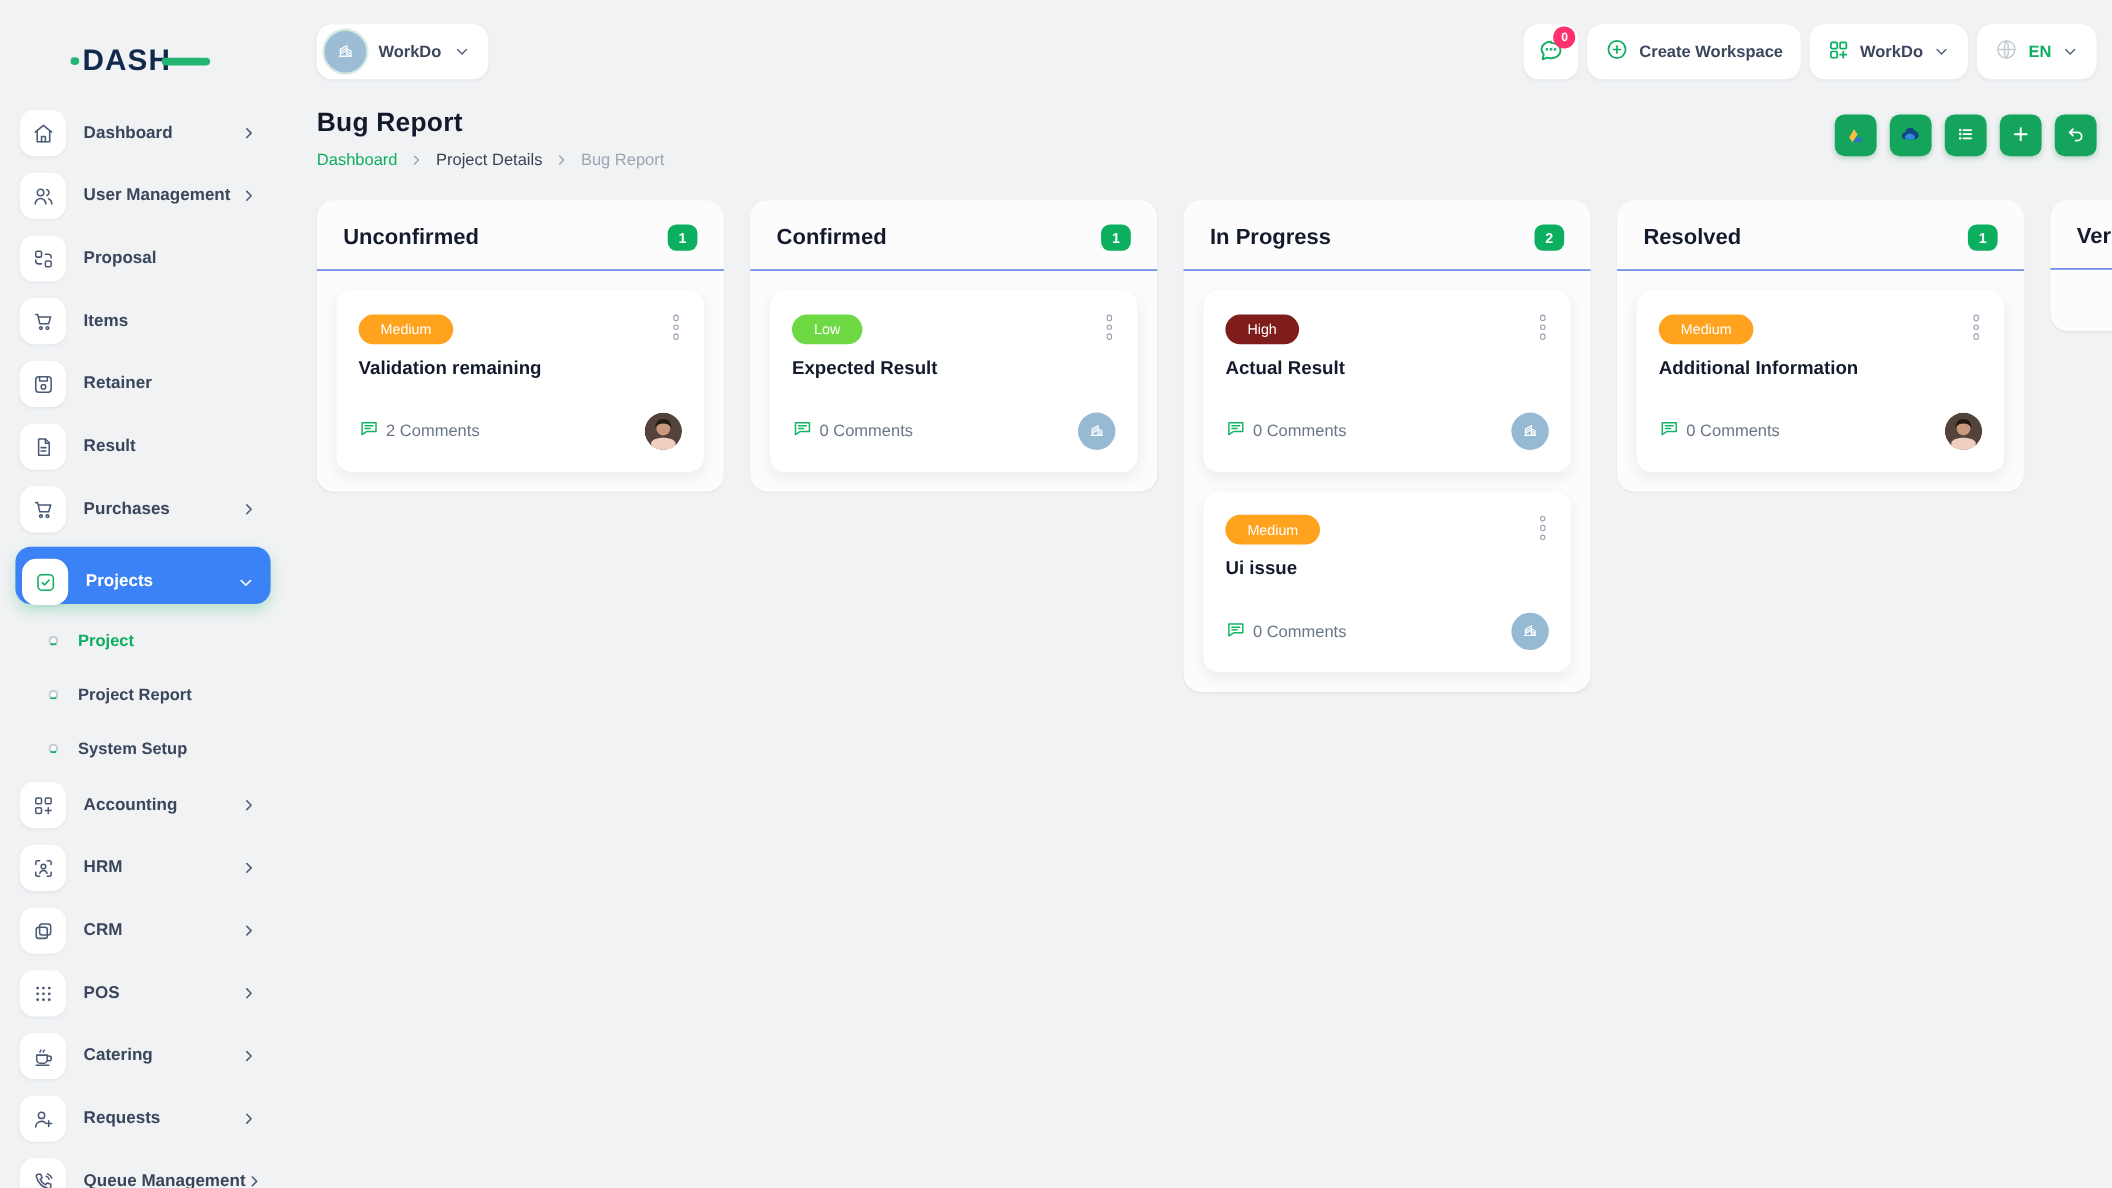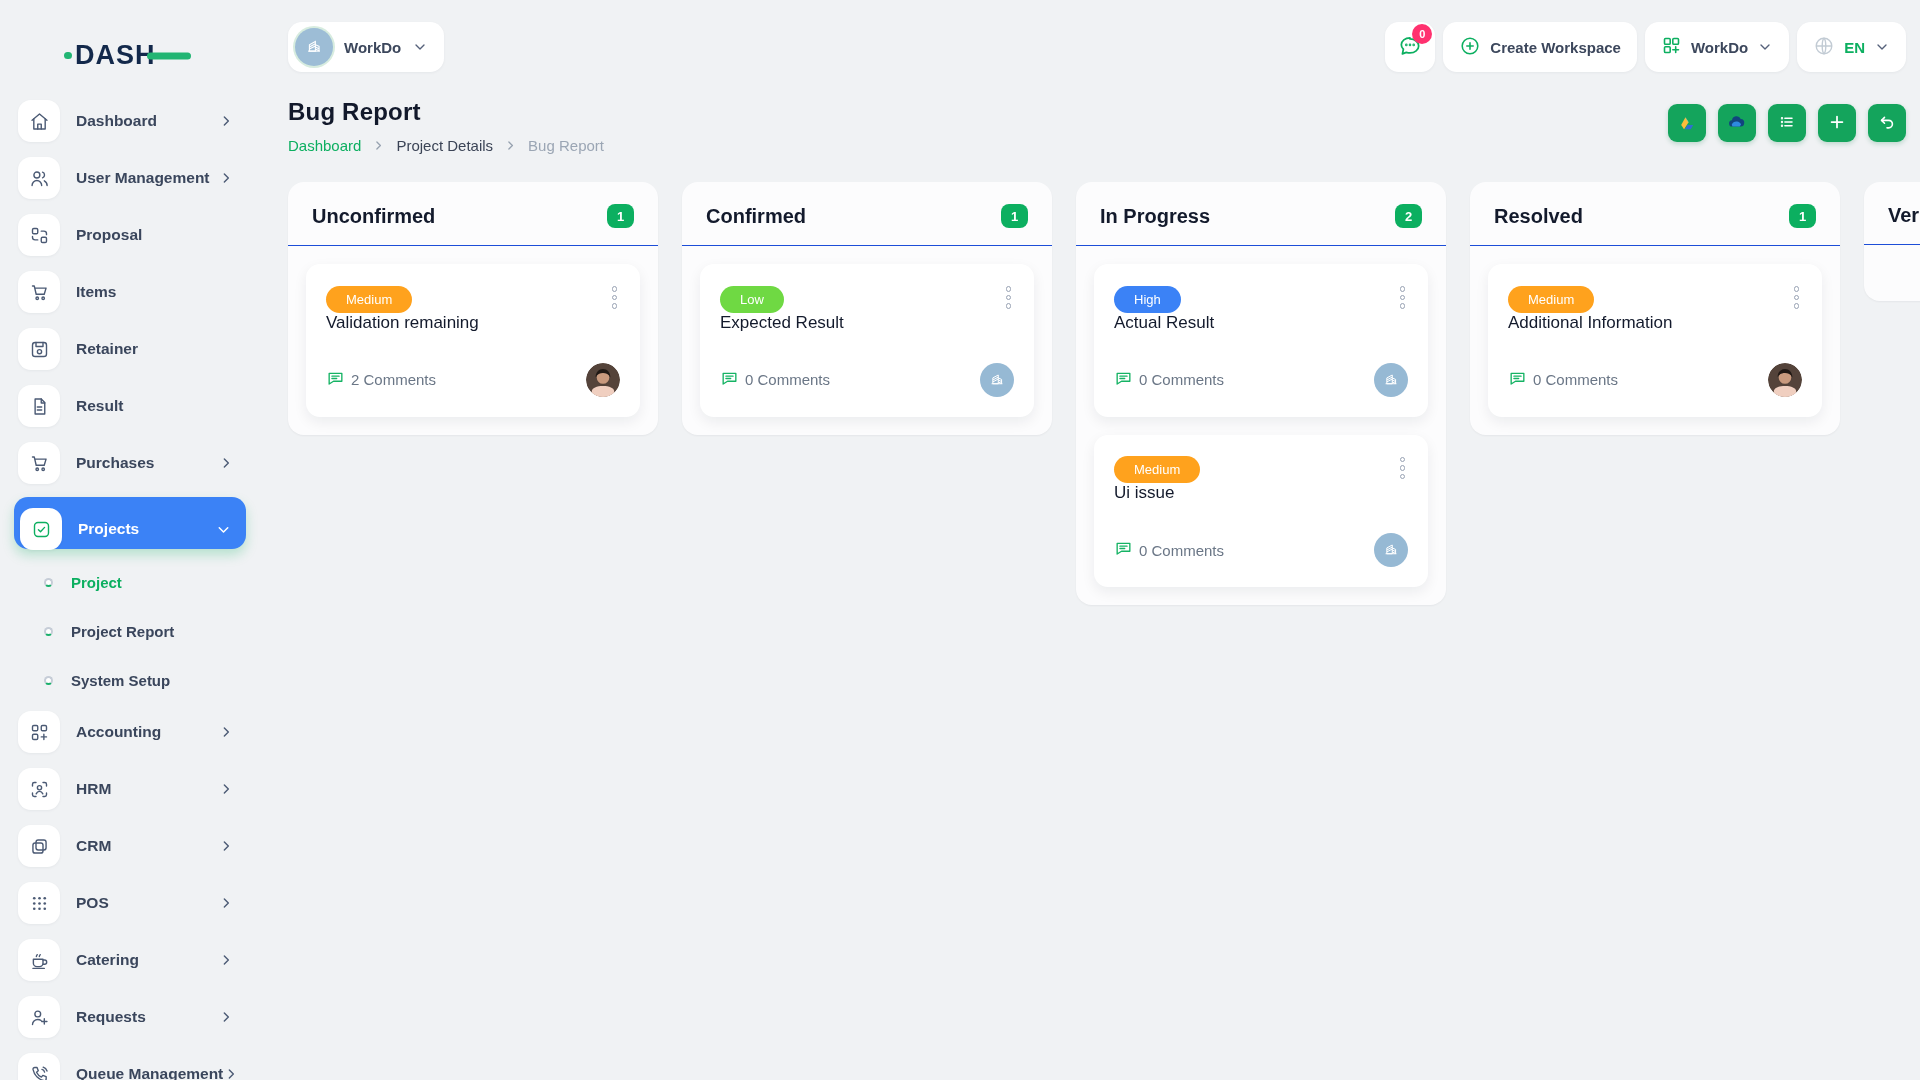--- a/index.html
+++ b/index.html
@@ -63,21 +63,21 @@
   .col-title { font-size:20px; font-weight:700; color:#131a2c; white-space:nowrap; }
   .col-count { min-width:27px; height:24px; padding:0 7px; border-radius:8px; background:#0caf60; color:#fff; font-size:13px; font-weight:600; display:flex; align-items:center; justify-content:center; }
   .col-body { padding:18px; }
   .col.truncated .col-body { min-height:56px; }
   .card { background:#fff; border-radius:14px; padding:18px 20px 20px; box-shadow:0 5px 14px rgba(16,24,40,.07); margin-bottom:18px; cursor:pointer; }
   .card:last-child { margin-bottom:0; }
   .card-top { display:flex; align-items:flex-end; justify-content:space-between; }
   .prio { height:27px; border-radius:15px; padding:0 20px; display:inline-flex; align-items:center; color:#fff; font-size:13px; font-weight:500; }
   .dots { display:flex; flex-direction:column; gap:3px; padding:4px 3px; cursor:pointer; }
   .dots i { display:block; width:5.5px; height:5.5px; border:1.6px solid #98a2b3; border-radius:50%; background:#fff; }
-  .card-title { font-size:17px; font-weight:400; color:#131a2c; }
+  .card-title { margin-top:12px; font-size:17px; font-weight:700; color:#131a2c; }
   .card-foot { margin-top:30px; display:flex; align-items:center; justify-content:space-between; }
   .comments { display:flex; align-items:center; gap:6px; font-size:15px; color:#6a7686; }
   .avatar { width:34px; height:34px; border-radius:50%; overflow:hidden; flex:none; }
   .avatar.blue { background:#96b9d4; display:flex; align-items:center; justify-content:center; }
   .avatar svg { display:block; }
 </style>
 </head>
 <body>
 
 <header class="topbar">
@@ -526,21 +526,21 @@
         </div>
       </div>
       <div class="col">
         <div class="col-head">
           <div class="col-title">In Progress</div>
           <div class="col-count">2</div>
         </div>
         <div class="col-body">
           <div class="card">
             <div class="card-top">
-              <span class="prio" style="background: #3b82f6;">High</span>
+              <span class="prio" style="background: #7f1d1d;">High</span>
               <span class="dots">
                 <i></i>
                 <i></i>
                 <i></i>
               </span>
             </div>
             <div class="card-title">Actual Result</div>
             <div class="card-foot">
               <span class="comments">
                 <span><svg viewBox="0 0 24 24" width="19" height="19" fill="none" stroke="#15b364" stroke-width="1.7" stroke-linejoin="round" stroke-linecap="round">

